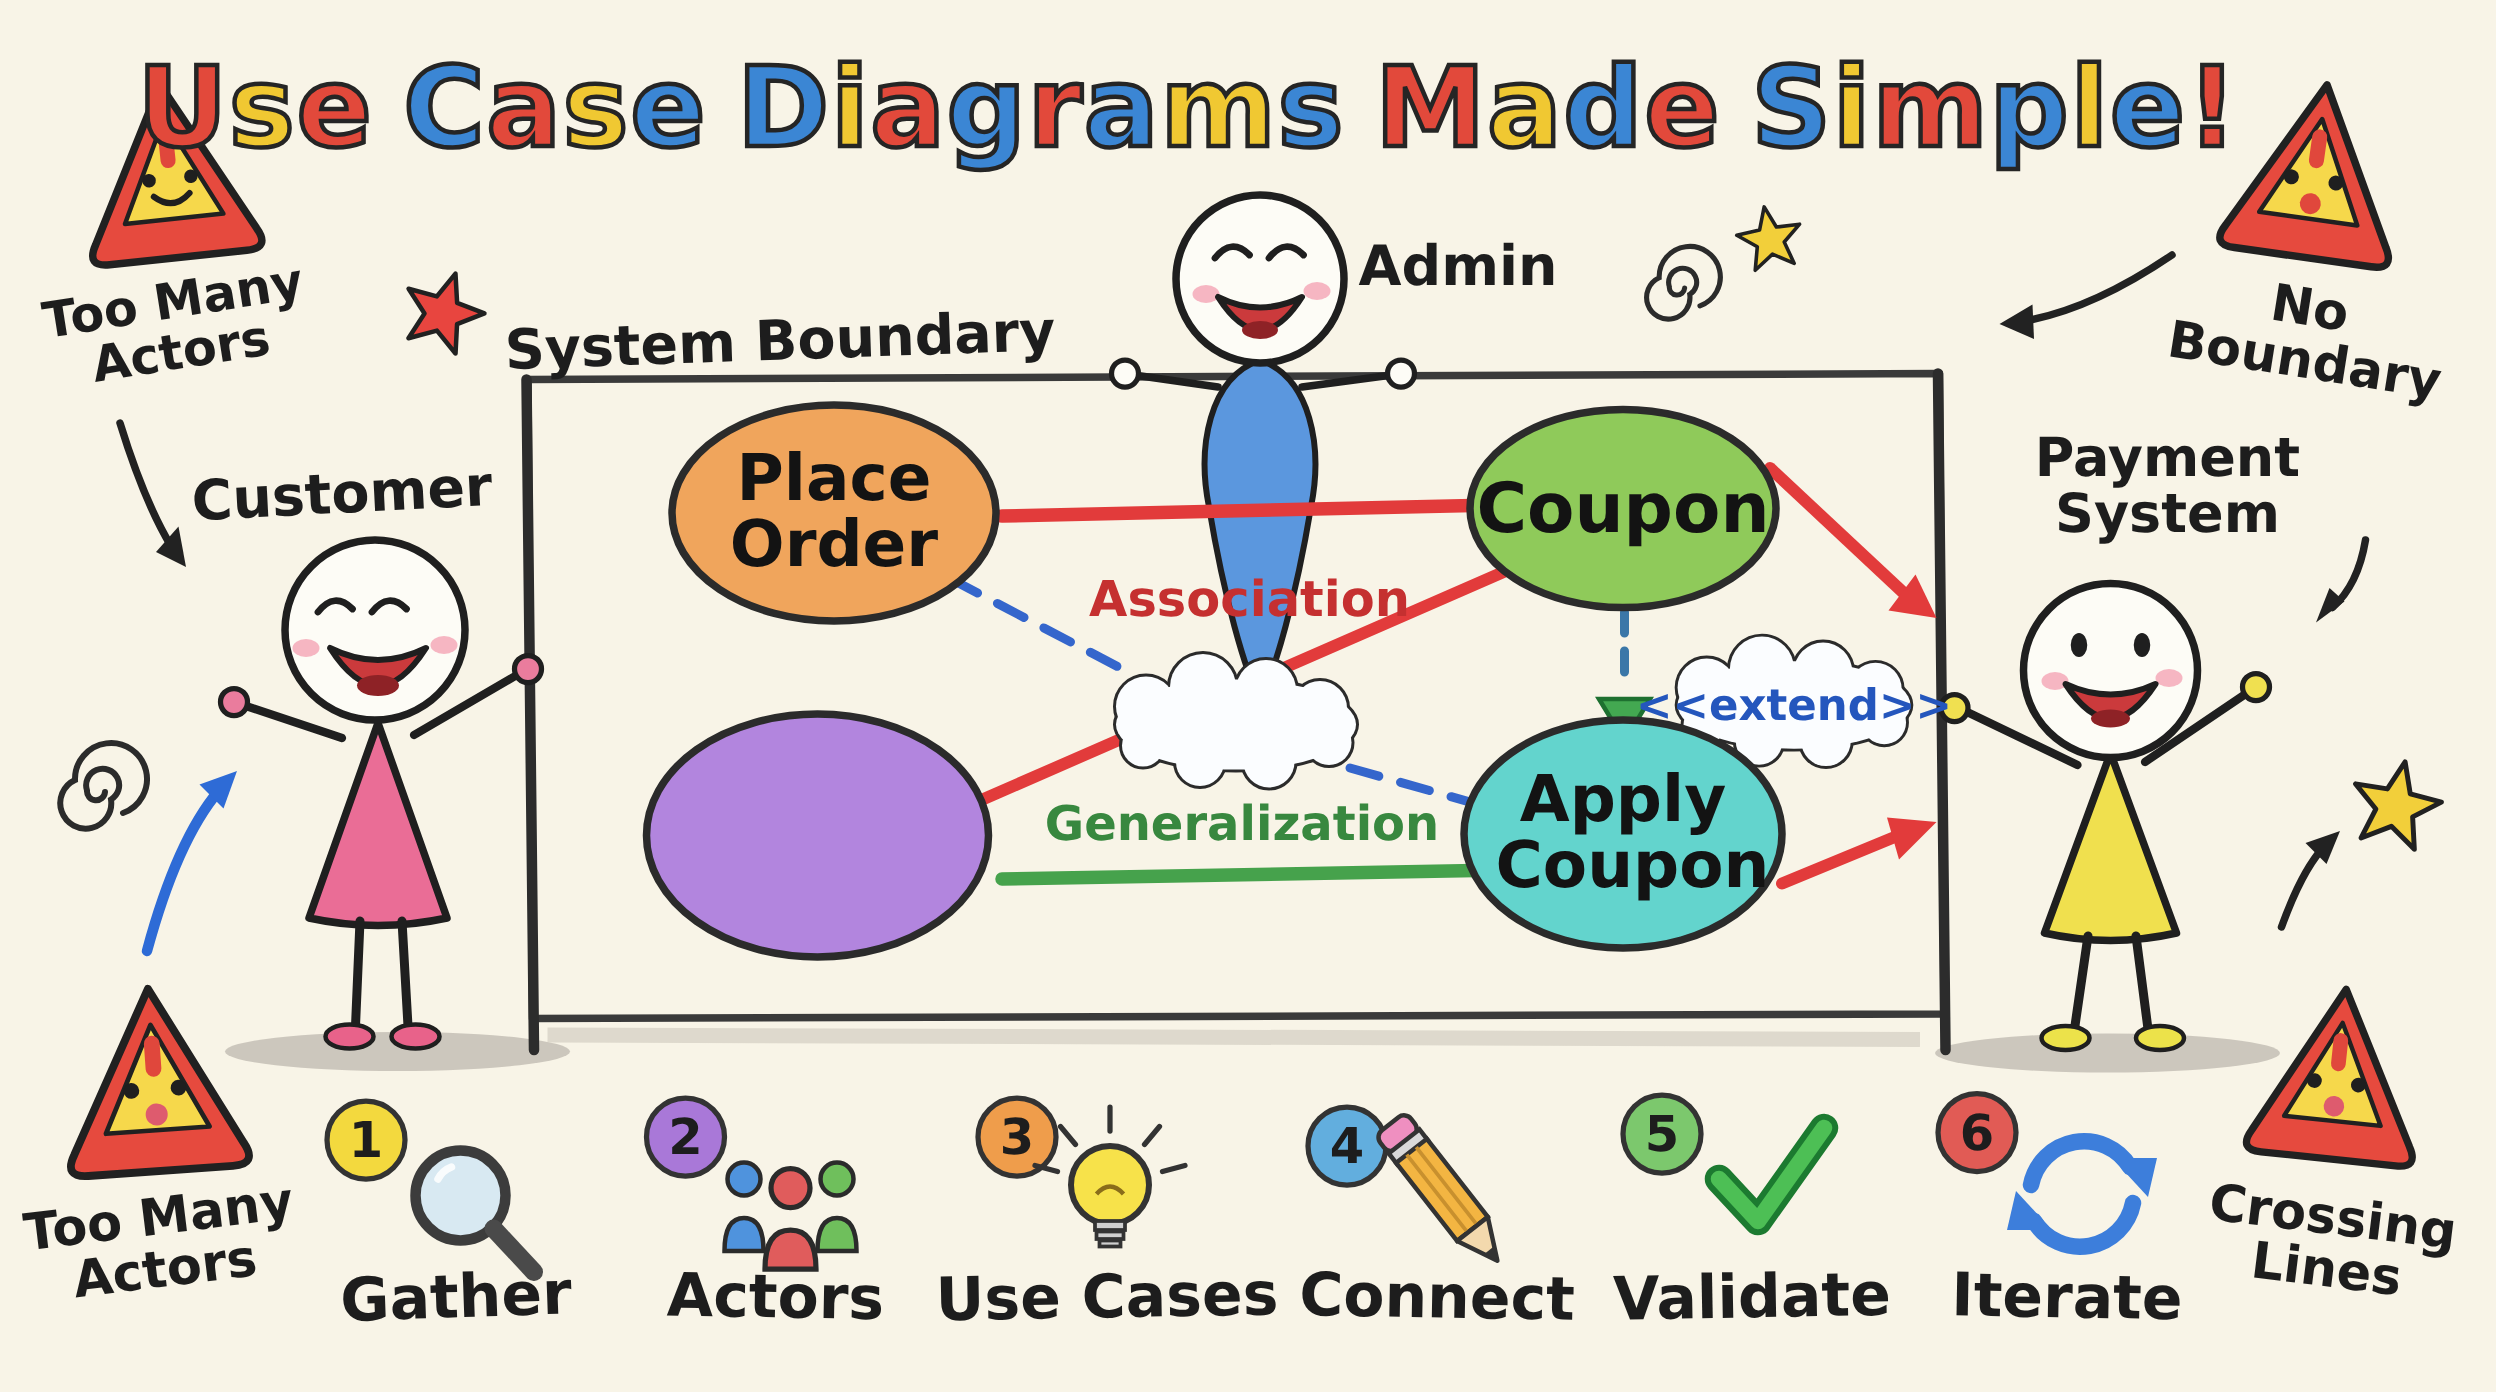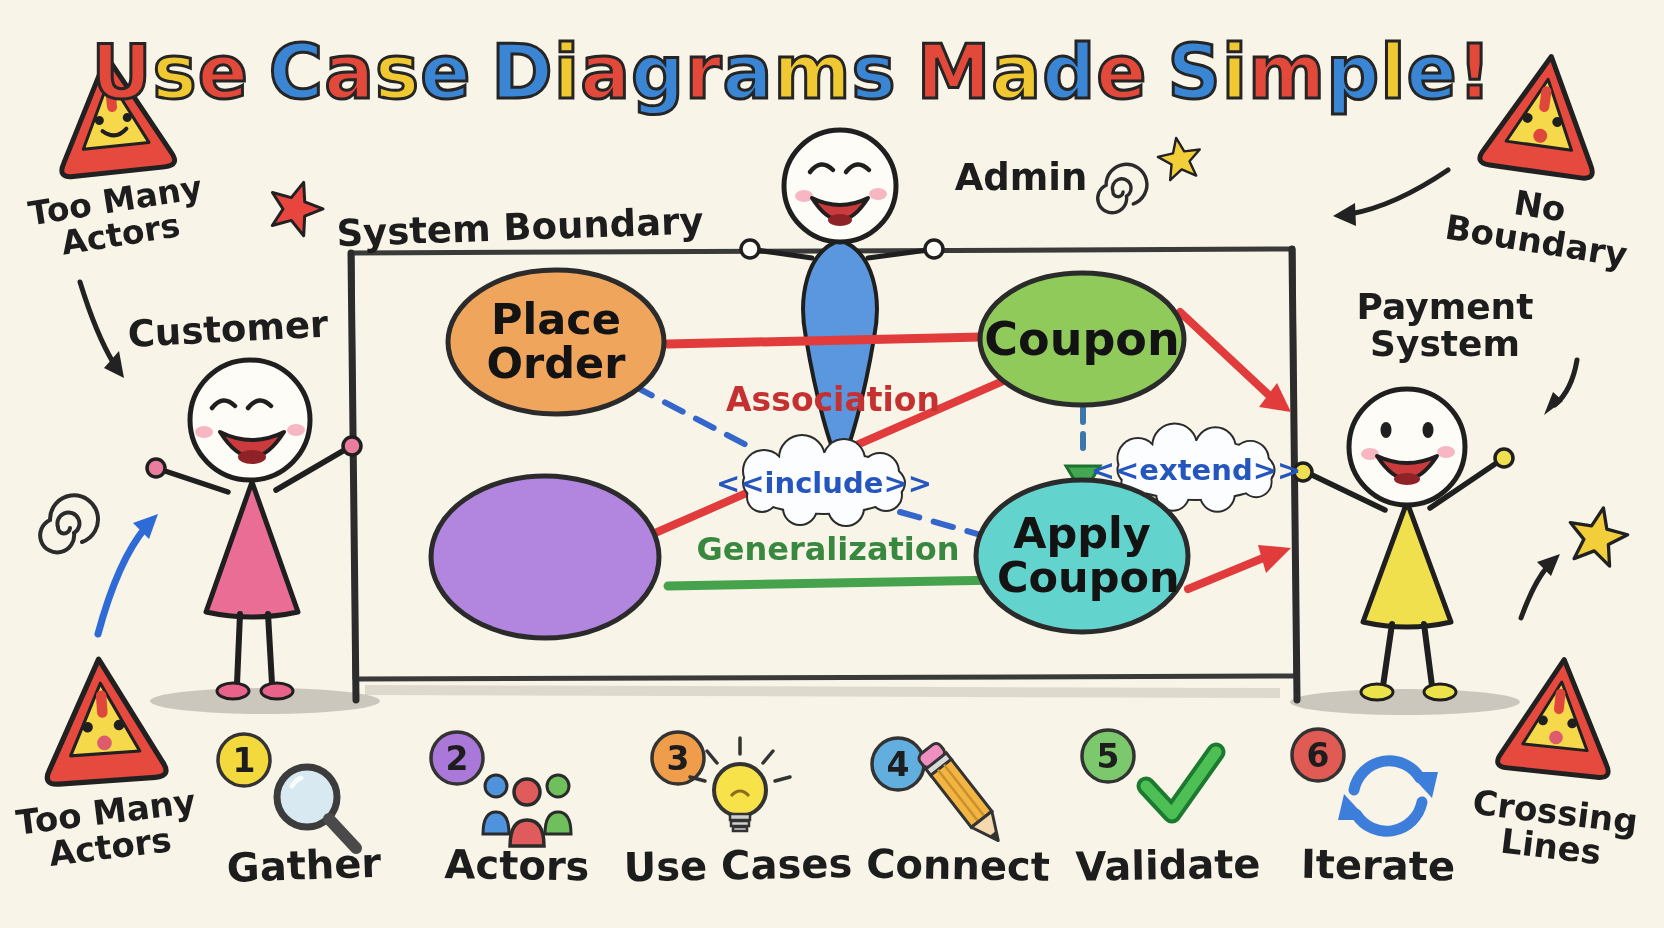--- a/index.html
+++ b/index.html
@@ -235,33 +235,32 @@
     <polygon points="1432,798 1408,772 1438,772" fill="#3d7edb"></polygon>
     <path d="M1422,802 A36,36 0 0 1 1356,814" stroke="#3d7edb" stroke-width="11" stroke-linecap="round"></path>
     <polygon points="1344,794 1368,820 1338,820" fill="#3d7edb"></polygon>
   </g>
 </svg>
 
 <div class="title" id="title-letters"><span style="color: rgb(226, 73, 59);">U</span><span style="color: rgb(240, 200, 50);">s</span><span style="color: rgb(226, 73, 59);">e</span><span class="sp"></span><span style="color: rgb(59, 134, 212);">C</span><span style="color: rgb(226, 73, 59);">a</span><span style="color: rgb(240, 200, 50);">s</span><span style="color: rgb(59, 134, 212);">e</span><span class="sp"></span><span style="color: rgb(59, 134, 212);">D</span><span style="color: rgb(240, 200, 50);">i</span><span style="color: rgb(226, 73, 59);">a</span><span style="color: rgb(59, 134, 212);">g</span><span style="color: rgb(226, 73, 59);">r</span><span style="color: rgb(59, 134, 212);">a</span><span style="color: rgb(240, 200, 50);">m</span><span style="color: rgb(59, 134, 212);">s</span><span class="sp"></span><span style="color: rgb(226, 73, 59);">M</span><span style="color: rgb(240, 200, 50);">a</span><span style="color: rgb(59, 134, 212);">d</span><span style="color: rgb(226, 73, 59);">e</span><span class="sp"></span><span style="color: rgb(59, 134, 212);">S</span><span style="color: rgb(240, 200, 50);">i</span><span style="color: rgb(226, 73, 59);">m</span><span style="color: rgb(59, 134, 212);">p</span><span style="color: rgb(240, 200, 50);">l</span><span style="color: rgb(59, 134, 212);">e</span><span style="color: rgb(226, 73, 59);">!</span></div>
 
 <div class="lbl" style="left:520px;top:228px;font-size:37px;transform:translate(-50%,-50%) rotate(-2deg);">System Boundary</div>
 <div class="lbl" style="left:228px;top:330px;font-size:37px;transform:translate(-50%,-50%) rotate(-3deg);">Customer</div>
-<div class="lbl" style="left:1021px;top:178px;font-size:37px;">Admin</div>
+<div class="lbl" style="left:972px;top:178px;font-size:37px;">Admin</div>
 <div class="lbl wrap" style="left:1445px;top:325px;font-size:36px;width:180px;">Payment System</div>
 <div class="lbl wrap" style="left:118px;top:218px;font-size:33px;width:190px;transform:translate(-50%,-50%) rotate(-9deg);">Too Many Actors</div>
 <div class="lbl wrap" style="left:108px;top:830px;font-size:34px;width:190px;transform:translate(-50%,-50%) rotate(-7deg);">Too Many Actors</div>
 <div class="lbl wrap" style="left:1537px;top:224px;font-size:34px;width:180px;transform:translate(-50%,-50%) rotate(9deg);">No Boundary</div>
 <div class="lbl wrap" style="left:1553px;top:830px;font-size:34px;width:180px;transform:translate(-50%,-50%) rotate(7deg);">Crossing Lines</div>
 
 <div class="uc wrap" style="left:556px;top:342px;font-size:43px;width:170px;">Place Order</div>
 <div class="uc" style="left:1082px;top:339px;font-size:46px;">Coupon</div>
 <div class="uc wrap" style="left:1082px;top:556px;font-size:43px;width:170px;">Apply Coupon</div>
 
 <div class="rel" style="left:833px;top:399px;font-size:33px;color:#c53030;">Association</div>
-<div class="rel" style="left:824px;top:483px;font-size:29px;color:#2456bd;">&lt;&lt;include&gt;&gt;</div>
 <div class="rel" style="left:1196px;top:470px;font-size:29px;color:#2456bd;">&lt;&lt;extend&gt;&gt;</div>
 <div class="rel" style="left:828px;top:549px;font-size:32px;color:#38883f;">Generalization</div>
 
 <div class="badge-num" style="left:244px;top:760px;">1</div>
 <div class="badge-num" style="left:457px;top:758px;">2</div>
 <div class="badge-num" style="left:678px;top:758px;">3</div>
 <div class="badge-num" style="left:898px;top:764px;">4</div>
 <div class="badge-num" style="left:1108px;top:756px;">5</div>
 <div class="badge-num" style="left:1318px;top:755px;">6</div>
 

